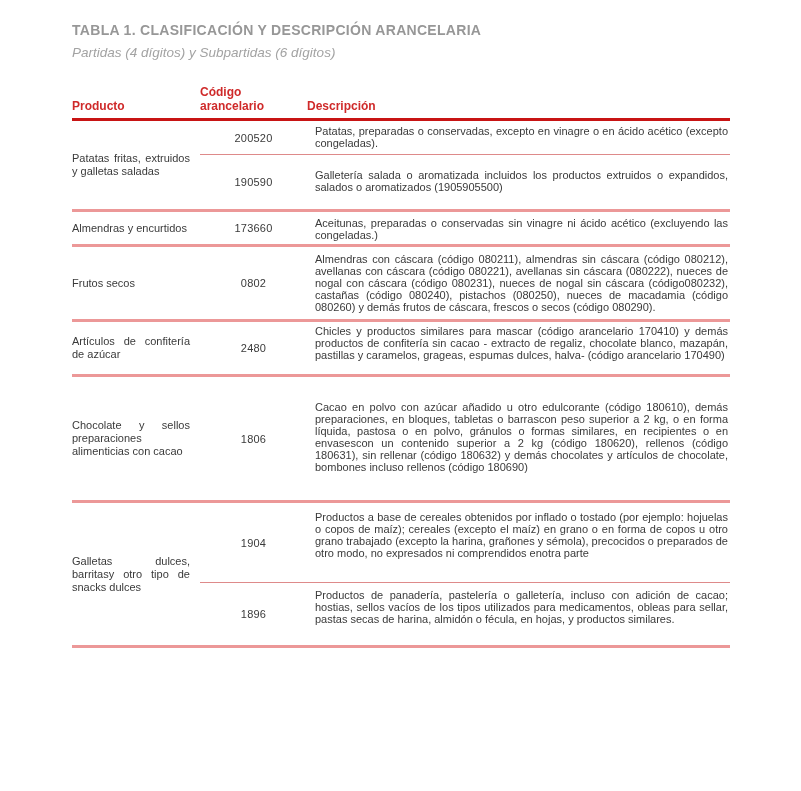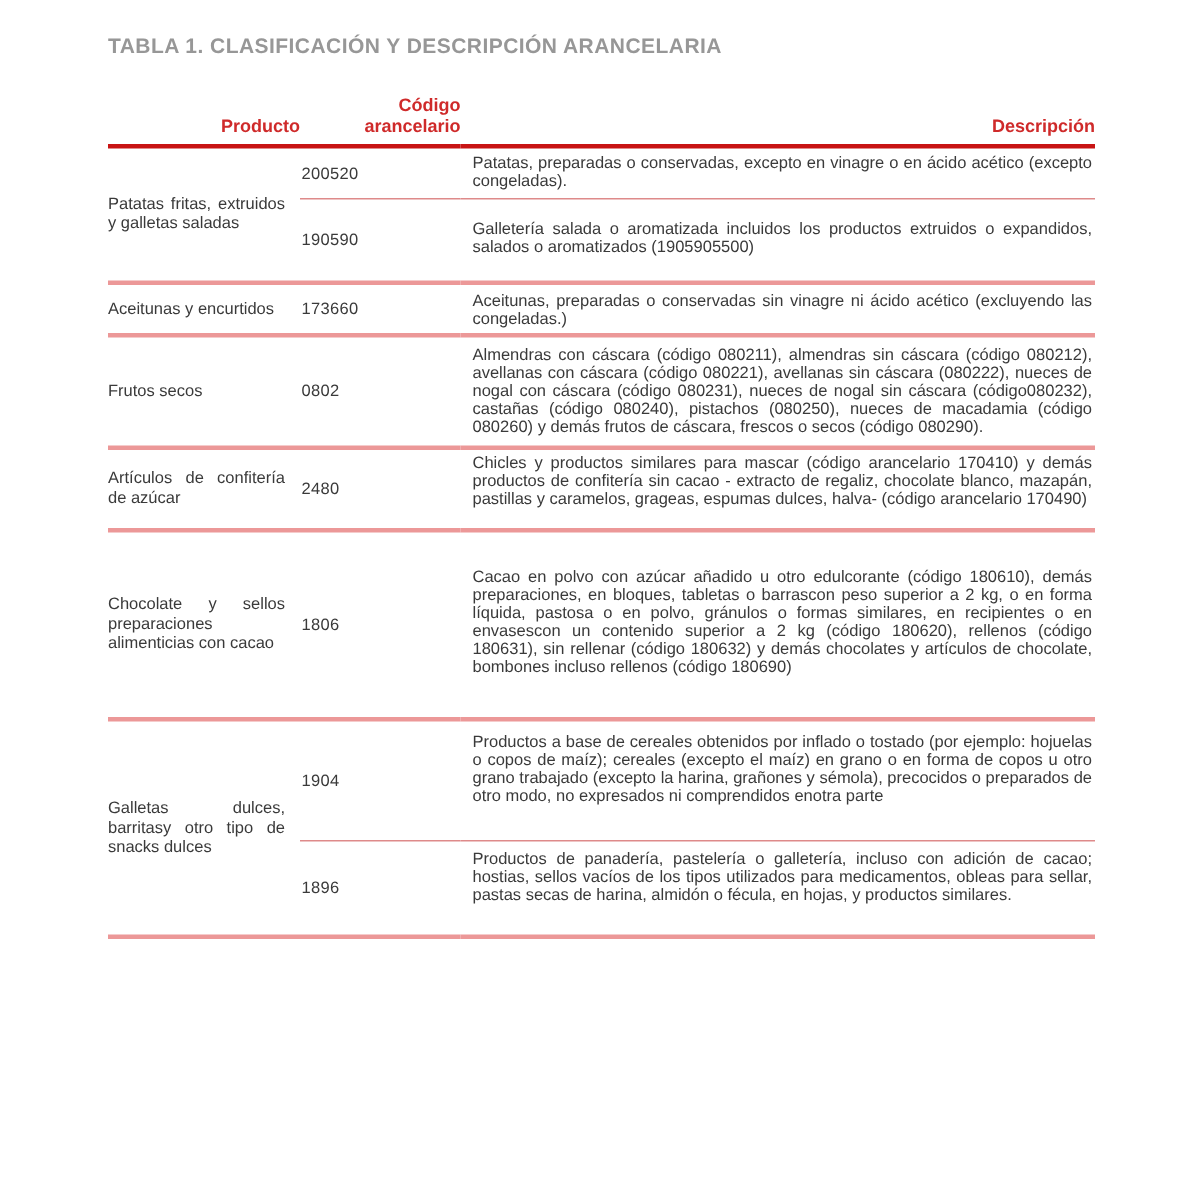--- a/index.html
+++ b/index.html
@@ -36,42 +36,42 @@
     table-layout: fixed;
   }
   col.c-prod { width: 128px; }
   col.c-code { width: 107px; }
   col.c-desc { width: 423px; }
 
   thead th {
     color: #cf2a2a;
     font-size: 12px;
     font-weight: bold;
-    text-align: right;
+    text-align: left;
     vertical-align: bottom;
     padding: 0 0 5px 0;
     white-space: pre-line;
     line-height: 14px;
     border-bottom: 3px solid #c81414;
   }
   tbody.group {
     border-bottom: 3px solid #ec9898;
   }
   td {
     font-size: 11px;
     color: #3a3a3a;
     vertical-align: middle;
   }
   td.prod {
     text-align: justify;
     line-height: 13px;
     padding: 4px 10px 4px 0;
   }
   td.code {
-    text-align: left;
+    text-align: center;
     letter-spacing: 0.2px;
   }
   td.desc {
     text-align: justify;
     line-height: 12px;
     padding-left: 8px;
     padding-right: 2px;
   }
   
   td.subline { border-bottom: 1px solid #de8a8a; }
@@ -91,20 +91,21 @@
     font-size: 12px;
     color: #a6a6a6;
   }
 </style>
 </head>
 <body>
 
 <div class="page">
 
   <div class="title">TABLA 1. CLASIFICACIÓN Y DESCRIPCIÓN ARANCELARIA</div>
+  <div class="subtitle">Partidas (4 dígitos) y Subpartidas (6 dígitos)</div>
 
   <table class="tariff">
     <colgroup>
       <col class="c-prod">
       <col class="c-code">
       <col class="c-desc">
     </colgroup>
     <thead>
       <tr>
         <th>Producto</th>
@@ -121,21 +122,21 @@
         <td class="desc subline d-g1r1">Patatas, preparadas o conservadas, excepto en vinagre o en ácido acético (excepto congeladas).</td>
       </tr>
       <tr>
         <td class="code">190590</td>
         <td class="desc d-g1r2">Galletería salada o aromatizada incluidos los productos extruidos o expandidos, salados o aromatizados (1905905500)</td>
       </tr>
     </tbody>
 
     <tbody class="group">
       <tr>
-        <td class="prod">Aceitunas y encurtidos</td>
+        <td class="prod">Almendras y encurtidos</td>
         <td class="code">173660</td>
         <td class="desc d-g2">Aceitunas, preparadas o conservadas sin vinagre ni ácido acético (excluyendo las congeladas.)</td>
       </tr>
     </tbody>
 
     <tbody class="group">
       <tr>
         <td class="prod">Frutos secos</td>
         <td class="code">0802</td>
         <td class="desc d-g3">Almendras con cáscara (código 080211), almendras sin cáscara (código 080212), avellanas con cáscara (código 080221), avellanas sin cáscara (080222), nueces de nogal con cáscara (código 080231), nueces de nogal sin cáscara (código080232), castañas (código 080240), pistachos (080250), nueces de macadamia (código 080260) y demás frutos de cáscara, frescos o secos (código 080290).</td>

